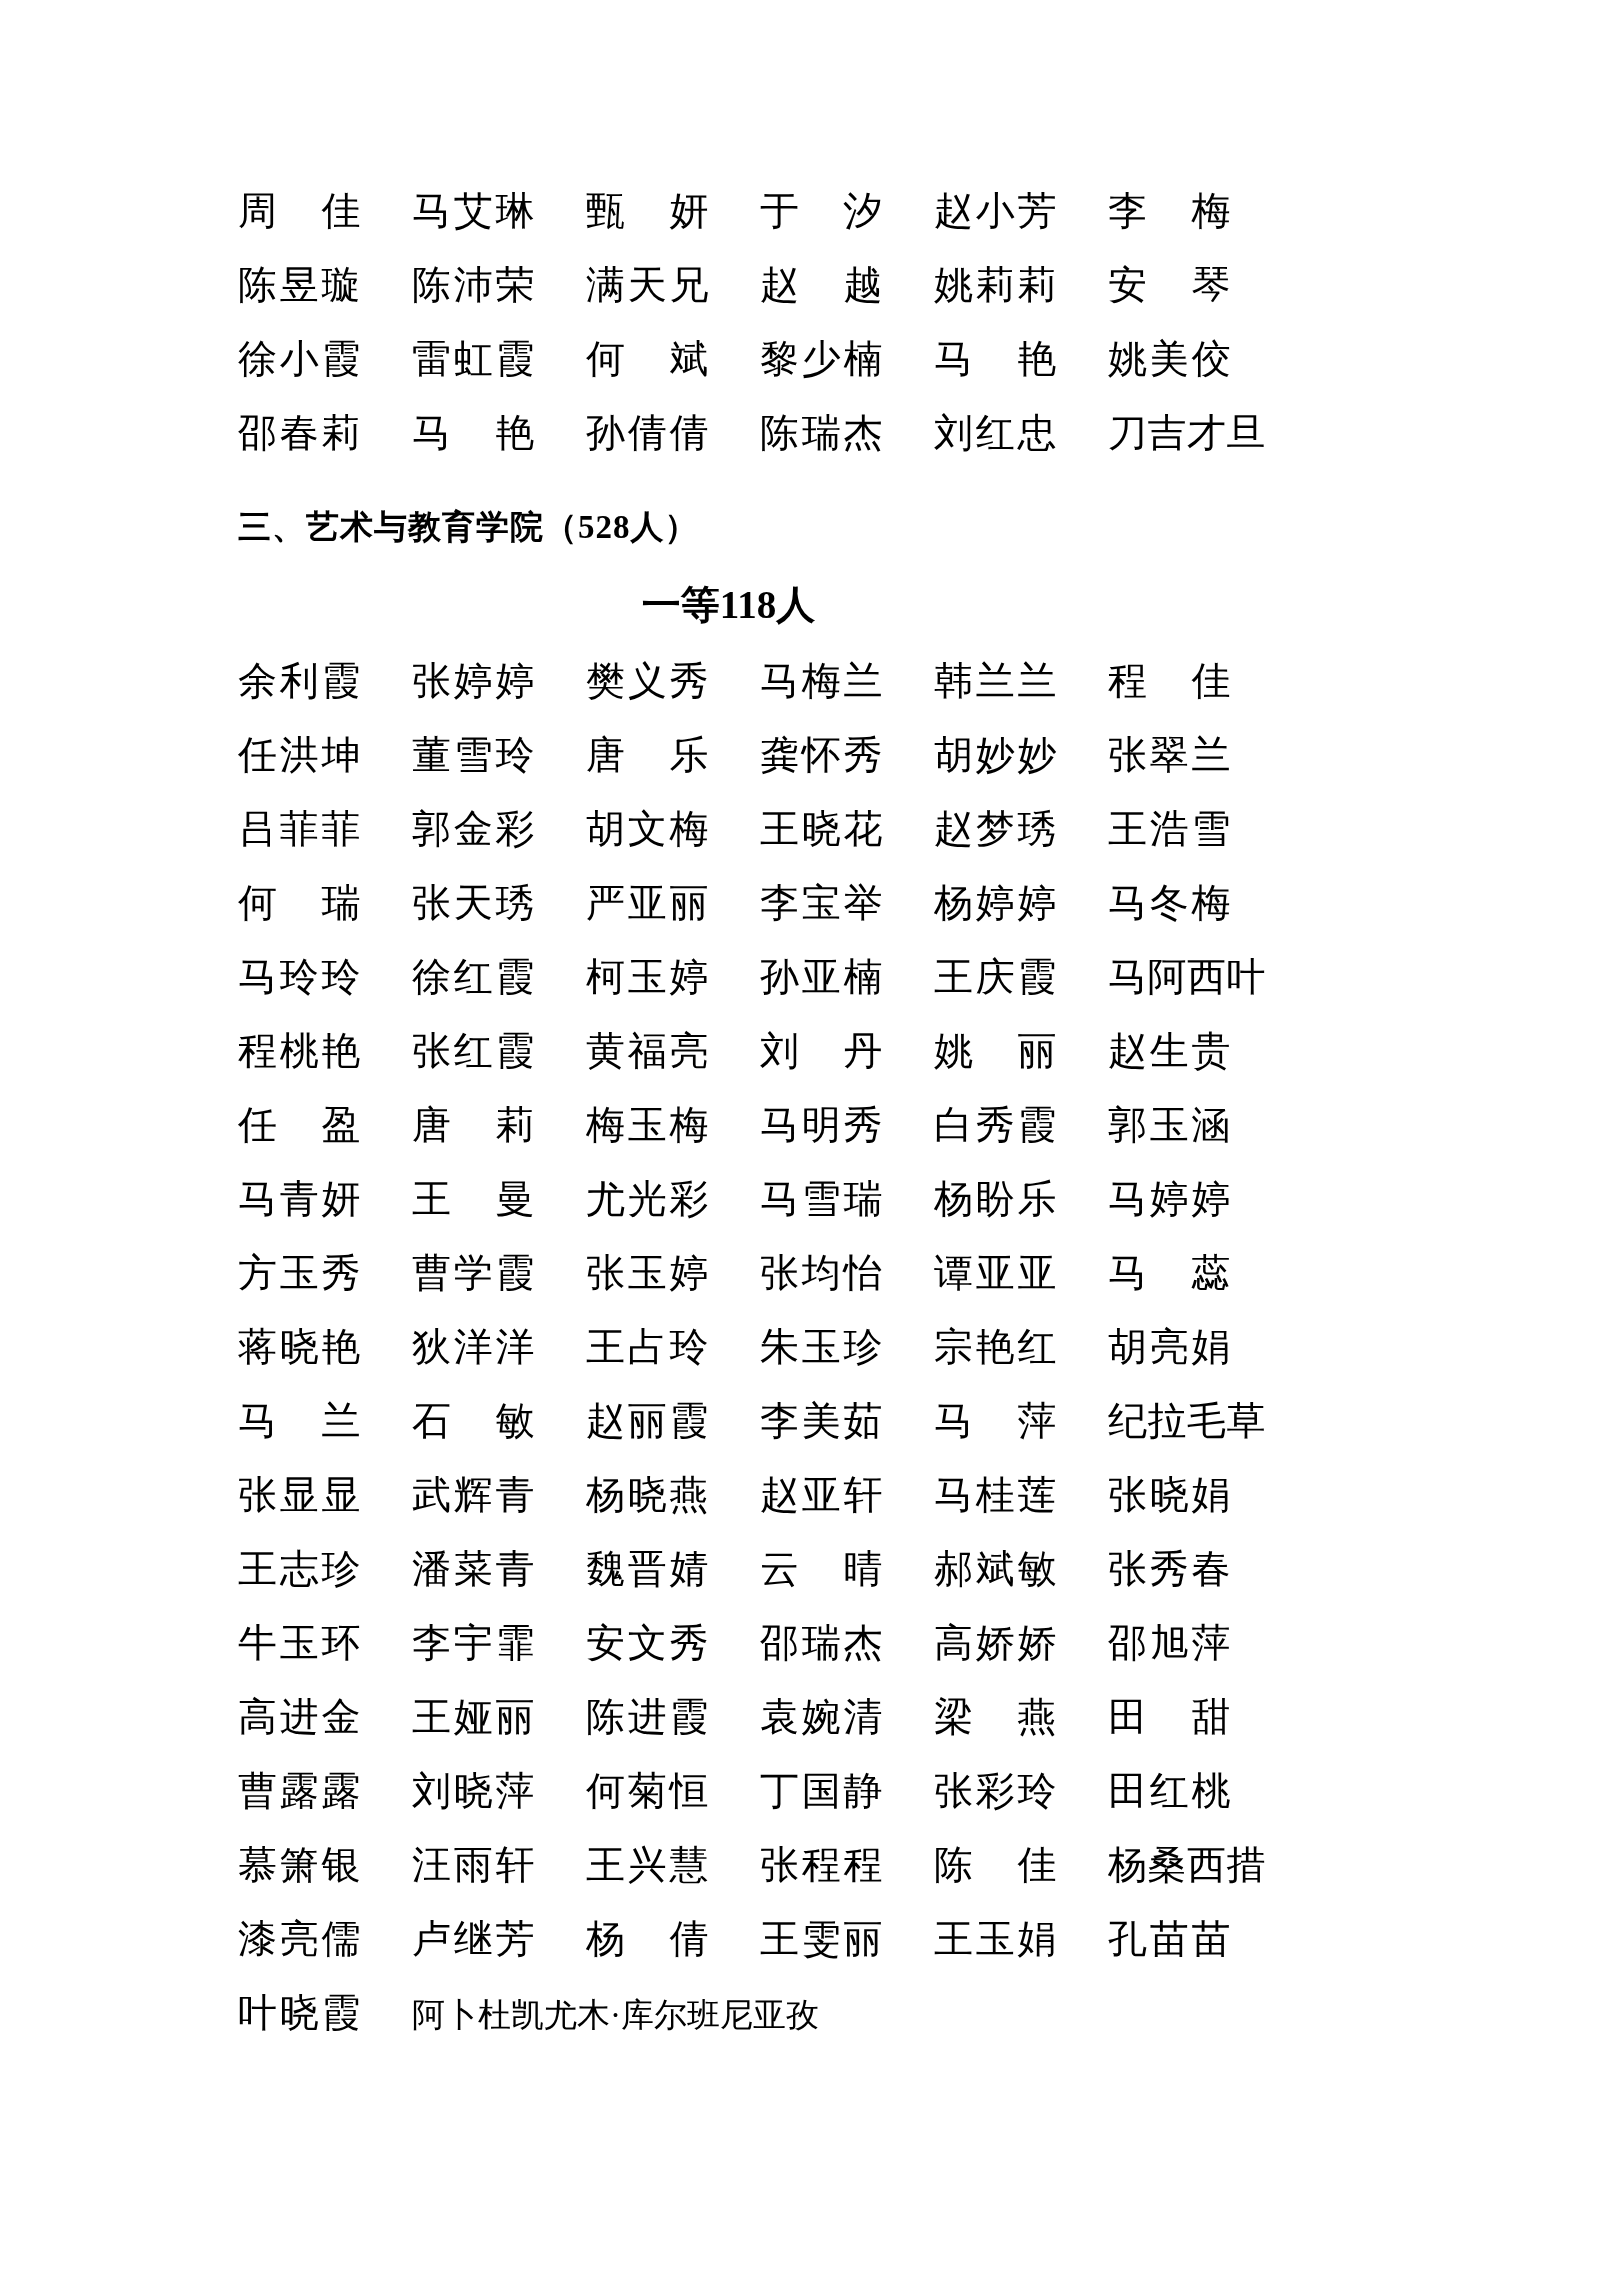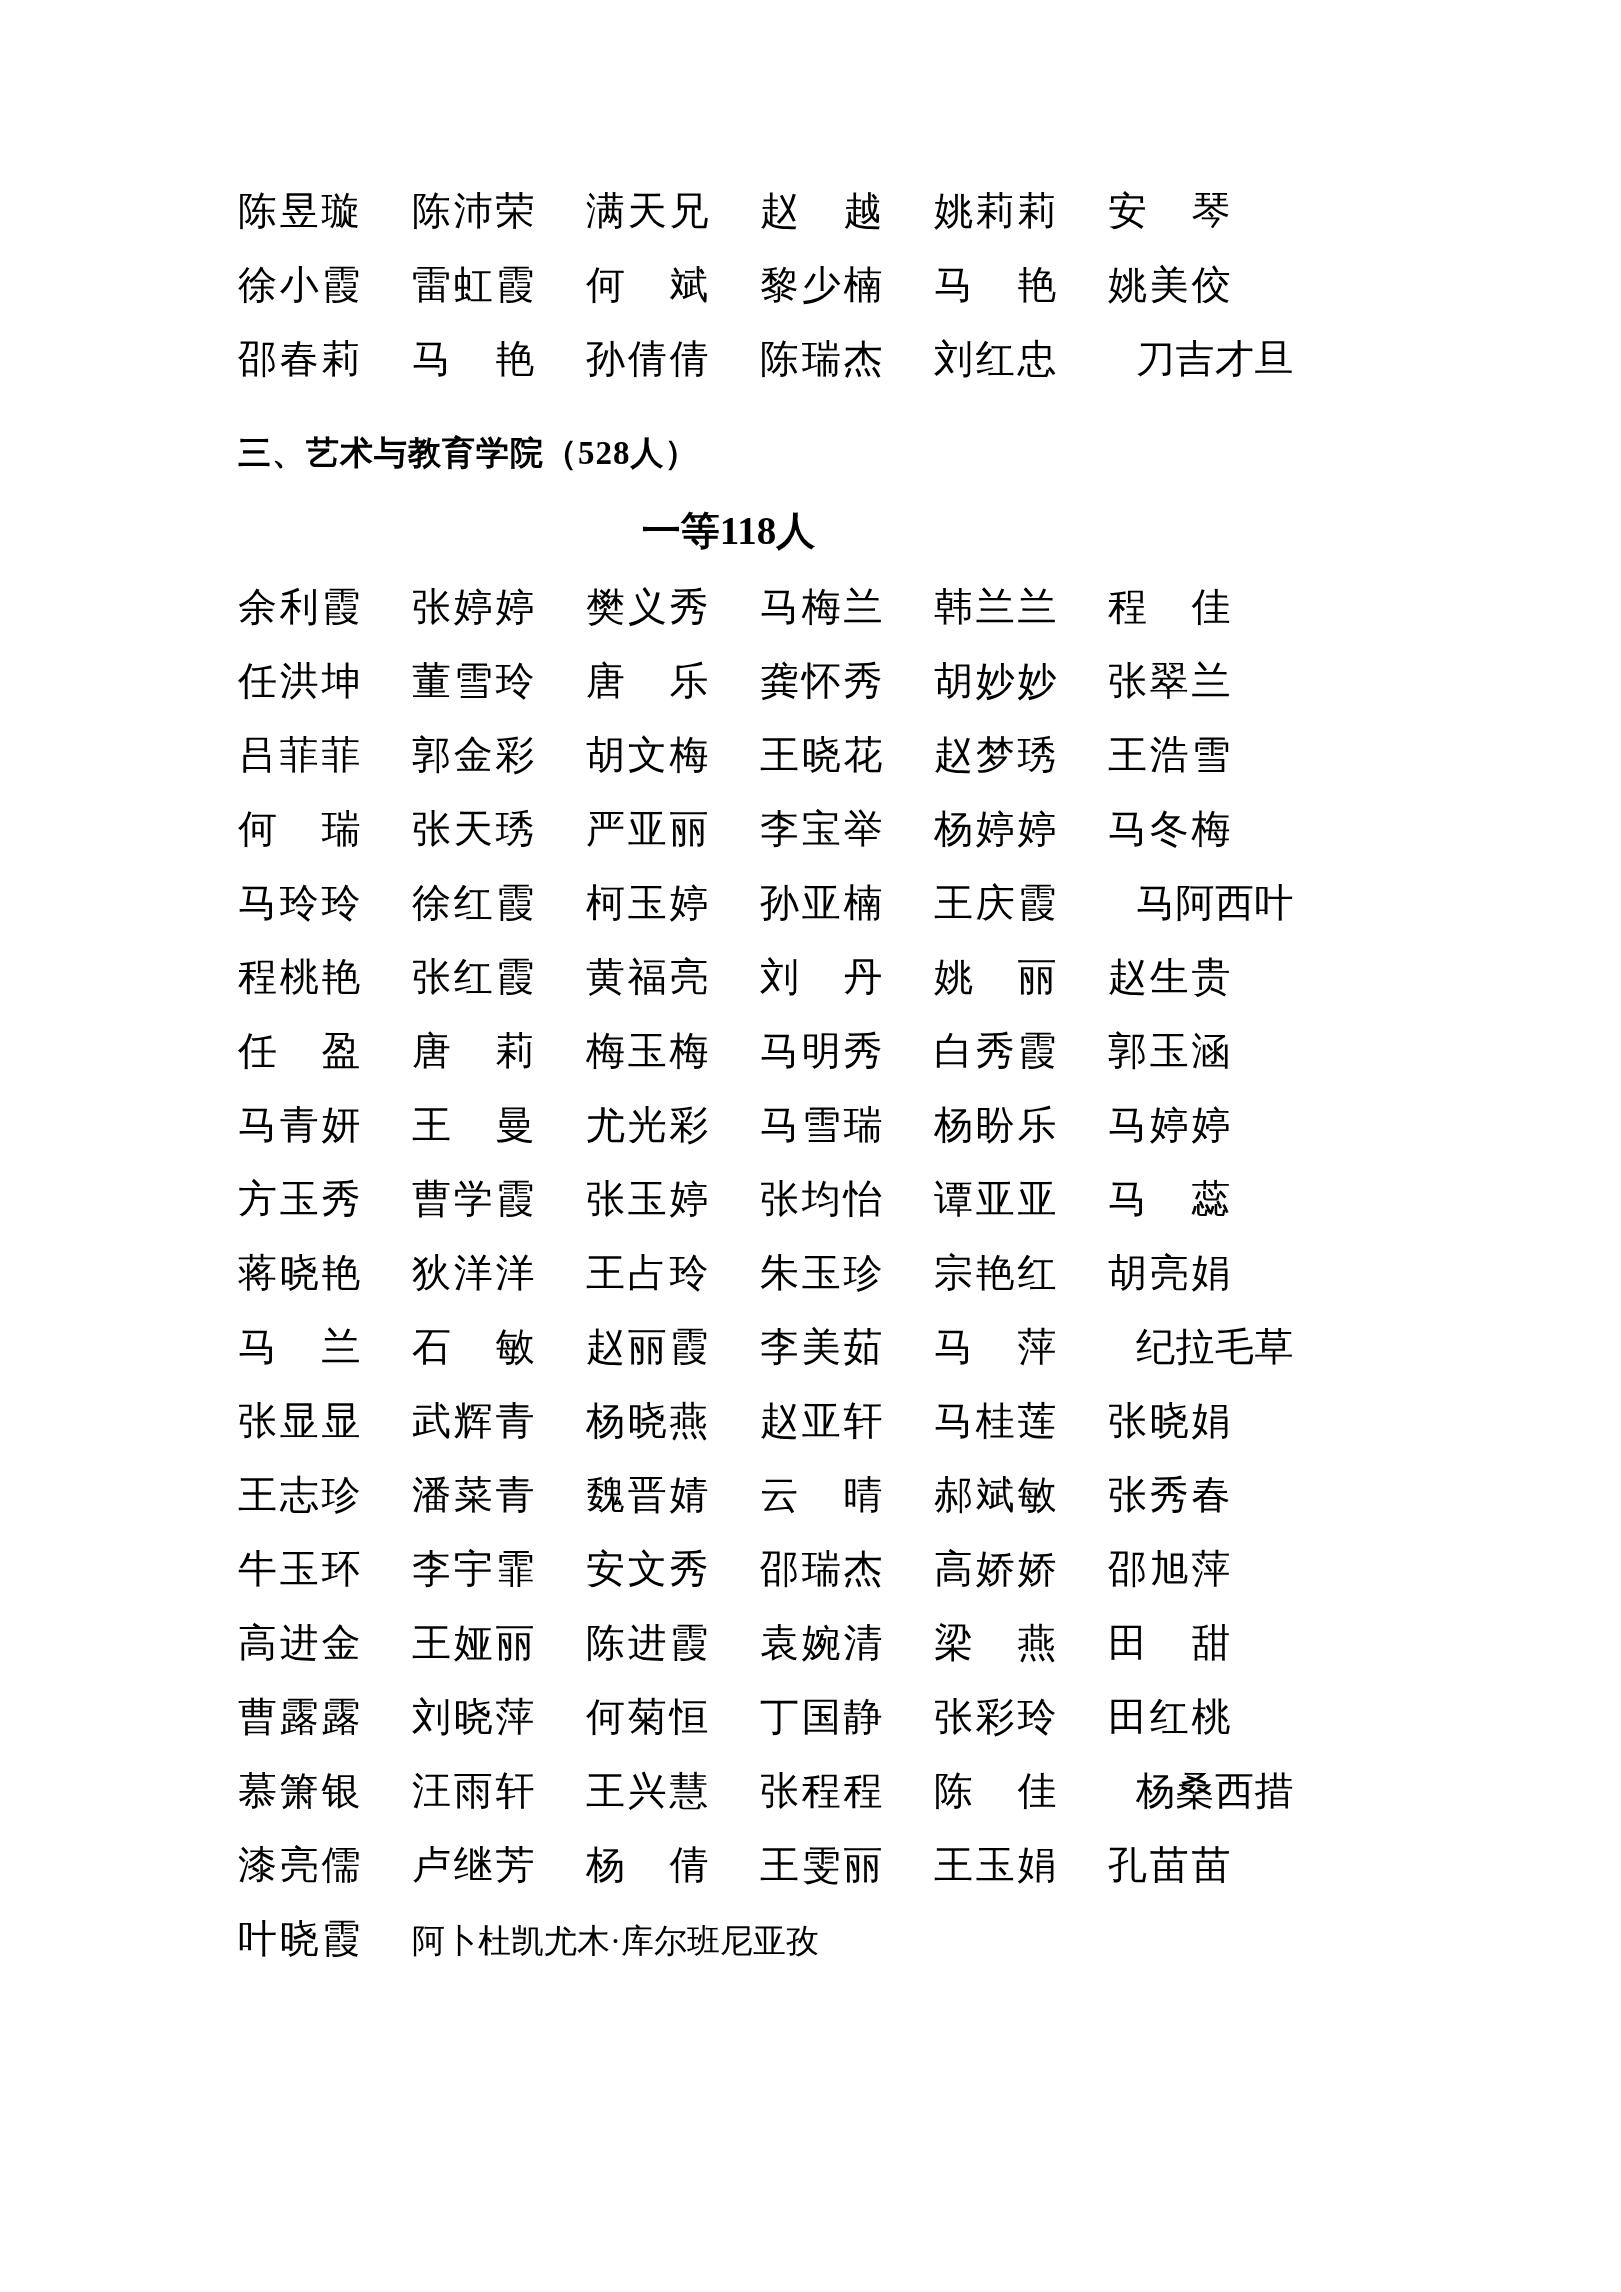--- a/index.html
+++ b/index.html
@@ -55,21 +55,20 @@
   .name-cell.n3 .inner {
     display: inline-block;
     width: 123px;
     text-align: justify;
     text-align-last: justify;
   }
   .name-cell.n4 .inner,
   .name-cell.nlong .inner {
     display: inline-block;
     white-space: nowrap;
-    margin-left: 28px;
   }
   .wide-cell {
     font-size: 33px;
     line-height: 74px;
     white-space: nowrap;
   }
   .section-heading {
     font-family: "Liberation Serif", "DejaVu Serif", serif;
     font-weight: bold;
     font-size: 33px;
@@ -93,20 +92,28 @@
   }
 </style>
 </head>
 <body>
 
 <div class="page">
   <div class="content">
 
     <div class="block">
       <div class="name-row">
+        <div class="name-cell n2"><span class="inner">周佳</span></div>
+        <div class="name-cell n3"><span class="inner">马艾琳</span></div>
+        <div class="name-cell n2"><span class="inner">甄妍</span></div>
+        <div class="name-cell n2"><span class="inner">于汐</span></div>
+        <div class="name-cell n3"><span class="inner">赵小芳</span></div>
+        <div class="name-cell n2"><span class="inner">李梅</span></div>
+      </div>
+      <div class="name-row">
         <div class="name-cell n3"><span class="inner">陈昱璇</span></div>
         <div class="name-cell n3"><span class="inner">陈沛荣</span></div>
         <div class="name-cell n3"><span class="inner">满天兄</span></div>
         <div class="name-cell n2"><span class="inner">赵越</span></div>
         <div class="name-cell n3"><span class="inner">姚莉莉</span></div>
         <div class="name-cell n2"><span class="inner">安琴</span></div>
       </div>
       <div class="name-row">
         <div class="name-cell n3"><span class="inner">徐小霞</span></div>
         <div class="name-cell n3"><span class="inner">雷虹霞</span></div>

